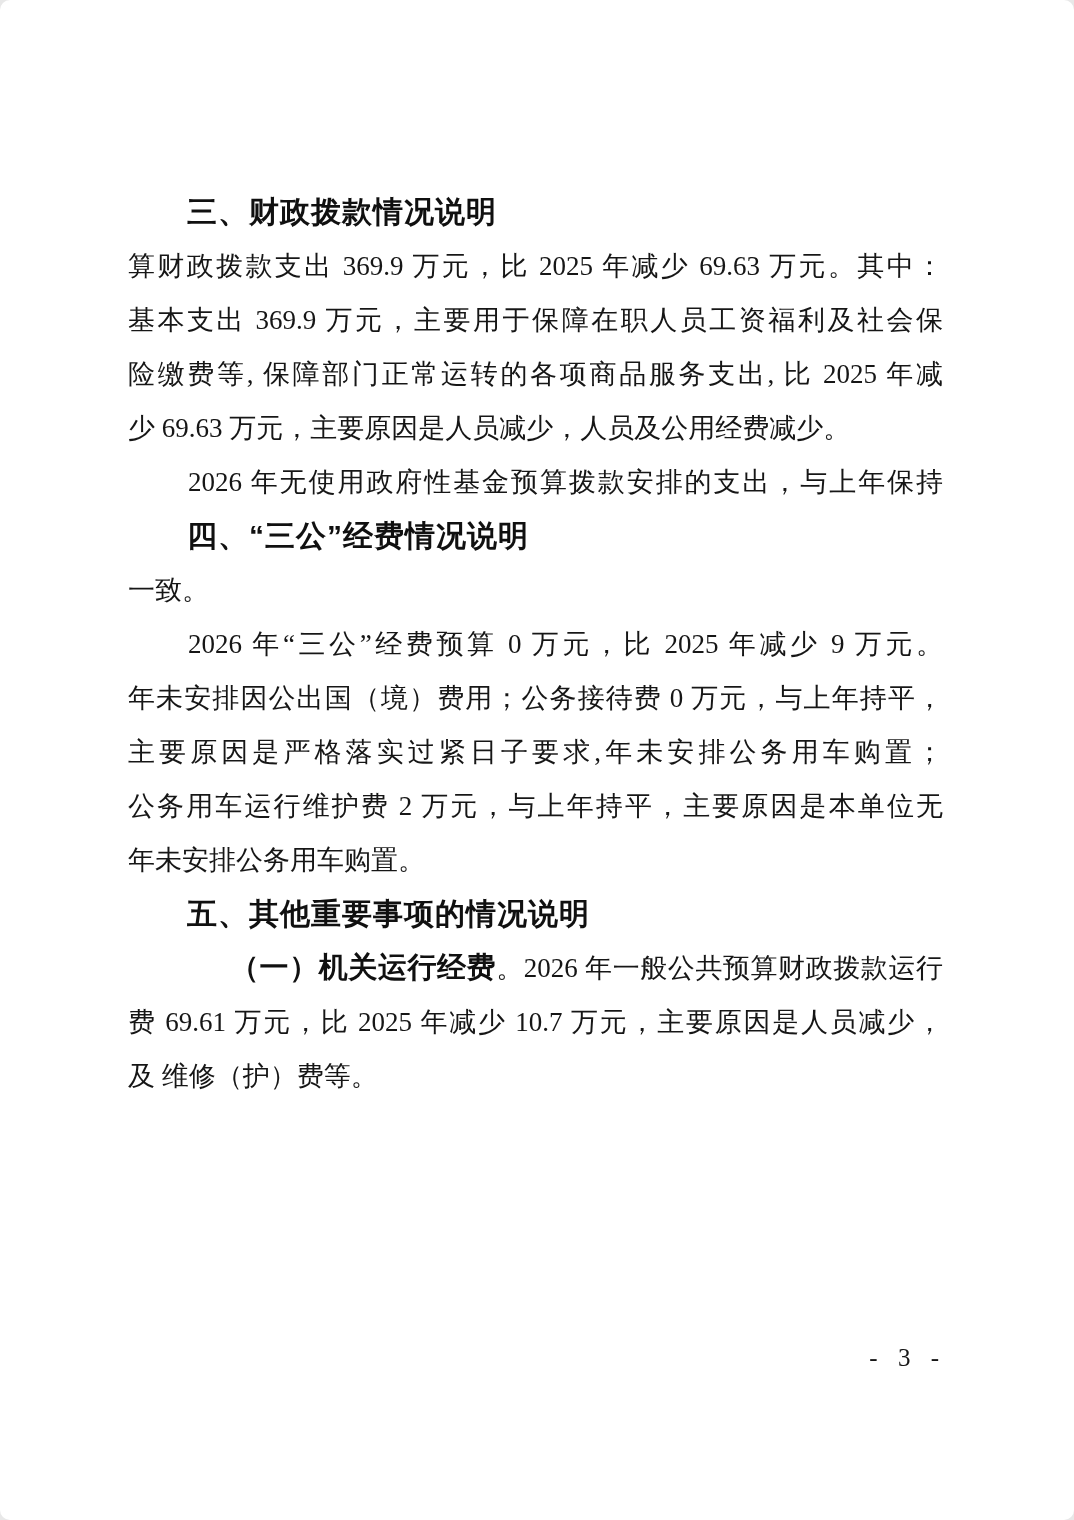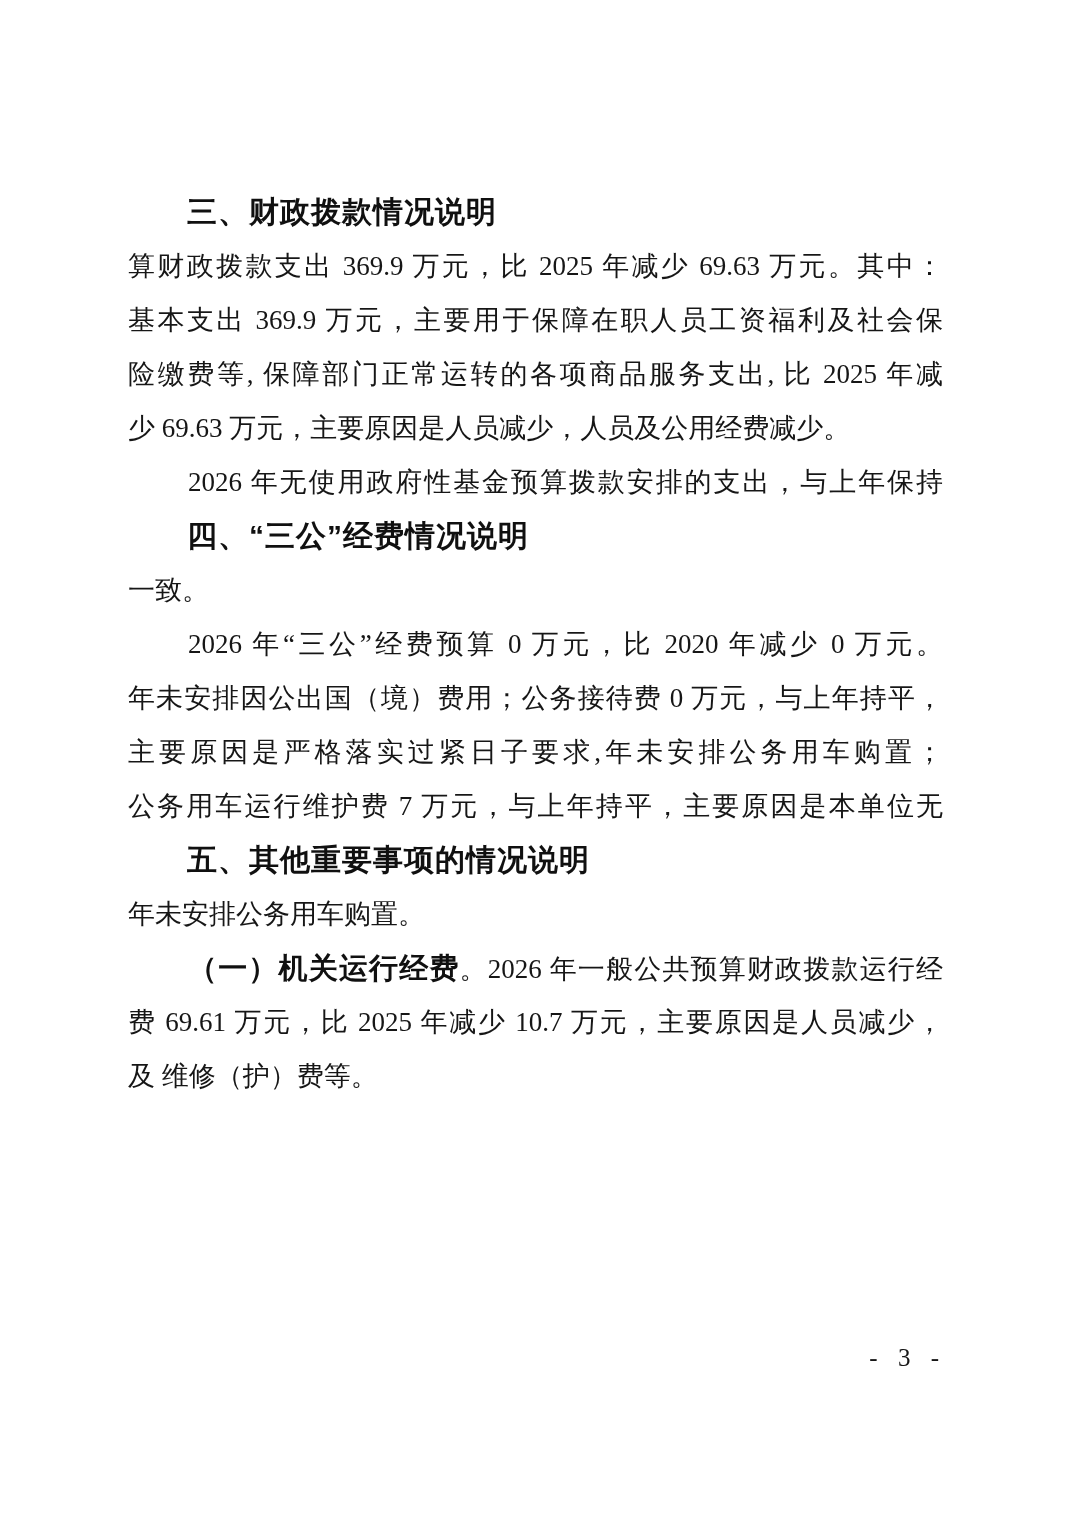--- a/index.html
+++ b/index.html
@@ -8,20 +8,21 @@
     background: #e8e8e8;
   }
   .page {
     position: relative;
     width: 1074px;
     height: 1520px;
     margin: 0 auto;
     background: #ffffff;
     overflow: hidden;
     color: #161616;
+    border-radius: 10px;
   }
   .doc {
     position: absolute;
     left: 128px;
     top: 185px;
     width: 815px;
   }
   .row {
     height: 54px;
     line-height: 54px;
@@ -39,24 +40,25 @@
   }
   .row.heading {
     font-family: "Liberation Sans", "DejaVu Sans", sans-serif;
     font-weight: bold;
     font-size: 30px;
     letter-spacing: 1px;
     padding-left: 59px;
     color: #101010;
   }
   .bold-run {
-    font-family: Liberation Sans, sans-serif;
+    font-family: Liberation Mono, monospace;
     font-weight: bold;
     font-size: 29px;
     color: #101010;
+    margin-left: 42px;
   }
   .page-number {
     position: absolute;
     top: 1344px;
     right: 128px;
     font-size: 25px;
     letter-spacing: 7px;
     font-family: "Liberation Serif", "DejaVu Serif", serif;
     color: #161616;
   }
@@ -72,27 +74,27 @@
     <div class="row just">算财政拨款支出 369.9 万元，比 2025 年减少 69.63 万元。其中：</div>
     <div class="row just">基本支出 369.9 万元，主要用于保障在职人员工资福利及社会保</div>
     <div class="row just">险缴费等, 保障部门正常运转的各项商品服务支出, 比 2025 年减</div>
     <div class="row">少 69.63 万元，主要原因是人员减少，人员及公用经费减少。</div>
 
     <div class="row just indent">2026 年无使用政府性基金预算拨款安排的支出，与上年保持</div>
     <div class="row heading">四、“三公”经费情况说明</div>
 
     <div class="row">一致。</div>
 
-    <div class="row just indent">2026 年“三公”经费预算 0 万元，比 2020 年减少 0 万元。</div>
+    <div class="row just indent">2026 年“三公”经费预算 0 万元，比 2025 年减少 9 万元。</div>
     <div class="row just">年未安排因公出国（境）费用；公务接待费 0 万元，与上年持平，</div>
     <div class="row just">主要原因是严格落实过紧日子要求,年未安排公务用车购置；</div>
-    <div class="row just">公务用车运行维护费 7 万元，与上年持平，主要原因是本单位无</div>
+    <div class="row just">公务用车运行维护费 2 万元，与上年持平，主要原因是本单位无</div>
+    <div class="row">年未安排公务用车购置。</div>
+
     <div class="row heading">五、其他重要事项的情况说明</div>
-
-    <div class="row">年未安排公务用车购置。</div>
 
     <div class="row just indent">
       <span class="bold-run">（一）机关运行经费</span><span>。2026 年一般公共预算财政拨款运行经</span>
     </div>
     <div class="row just">费 69.61 万元，比 2025 年减少 10.7 万元，主要原因是人员减少，</div>
     <div class="row">及 维修（护）费等。</div>
 
   </div>
 
   <div class="page-number">- 3 -</div>

